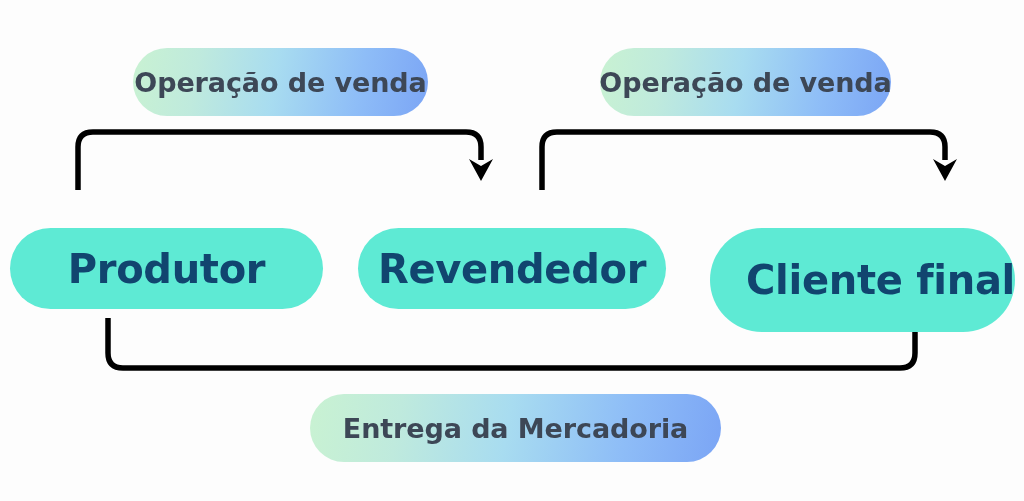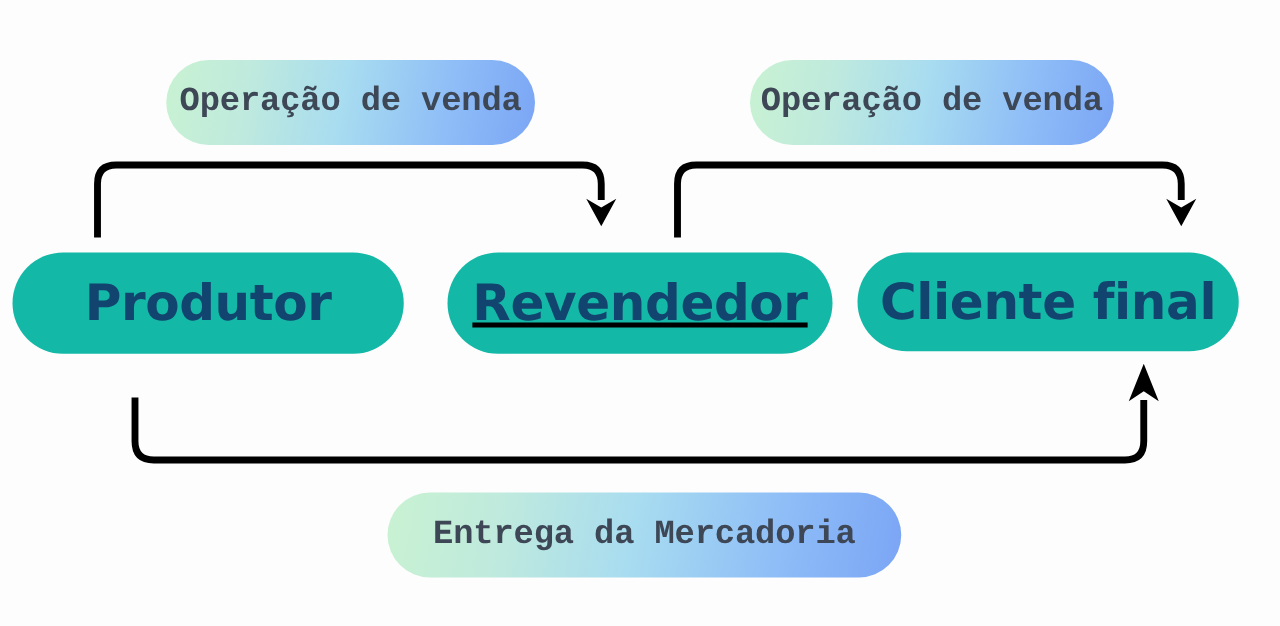--- a/index.html
+++ b/index.html
@@ -41,50 +41,50 @@
     background-image: linear-gradient(100deg, #c9f2d2 0%, #bfeadd 22%, #a8dcf0 48%, #8ebdf7 76%, #7ba5f5 100%);
     box-sizing: border-box;
   }
   .pill-label {
     font-size: 27px;
     font-weight: bold;
     color: #3d4756;
     letter-spacing: -0.1px;
     white-space: nowrap;
     line-height: 1;
-    font-family: Liberation Mono, monospace;
   }
 
   
   .node {
     position: absolute;
     display: flex;
     align-items: center;
     justify-content: center;
     border-radius: 999px;
-    background: #14b8a6;
+    background: #5eead4;
     box-sizing: border-box;
+    margin-top: 26px;
   }
   .node-label {
     font-size: 40px;
     font-weight: bold;
     color: #11456f;
     letter-spacing: -0.3px;
     white-space: nowrap;
     line-height: 1;
   }
 
   
   #pill-venda-1   { left: 133px; top: 48px;  width: 295px; height: 68px; }
   #pill-venda-2   { left: 600px; top: 48px;  width: 291px; height: 68px; }
   #pill-entrega   { left: 310px; top: 394px; width: 411px; height: 68px; align-items: center; }
 
   #node-produtor  { left: 10px;  top: 202px; width: 313px; height: 81px; }
-  #node-revendedor{ left: 358px; top: 202px; width: 308px; height: 81px; text-decoration: underline; }
-  #node-cliente   { left: 686px; top: 202px; width: 305px; height: 79px; }
+  #node-revendedor{ left: 358px; top: 202px; width: 308px; height: 81px; }
+  #node-cliente   { left: 710px; top: 202px; width: 305px; height: 104px; justify-content: flex-end; }
 </style>
 </head>
 <body>
 
 <div id="canvas">
 
   <svg id="arrow-layer" viewBox="0 0 1024 501" width="1024" height="501" xmlns="http://www.w3.org/2000/svg">
     <defs>
       <marker id="head-down" viewBox="0 0 12 12" refX="6" refY="10" markerWidth="7" markerHeight="7" orient="auto-start-reverse">
         <path d="M 1 1 L 6 11 L 11 1 L 6 4 Z" fill="#000"></path>

